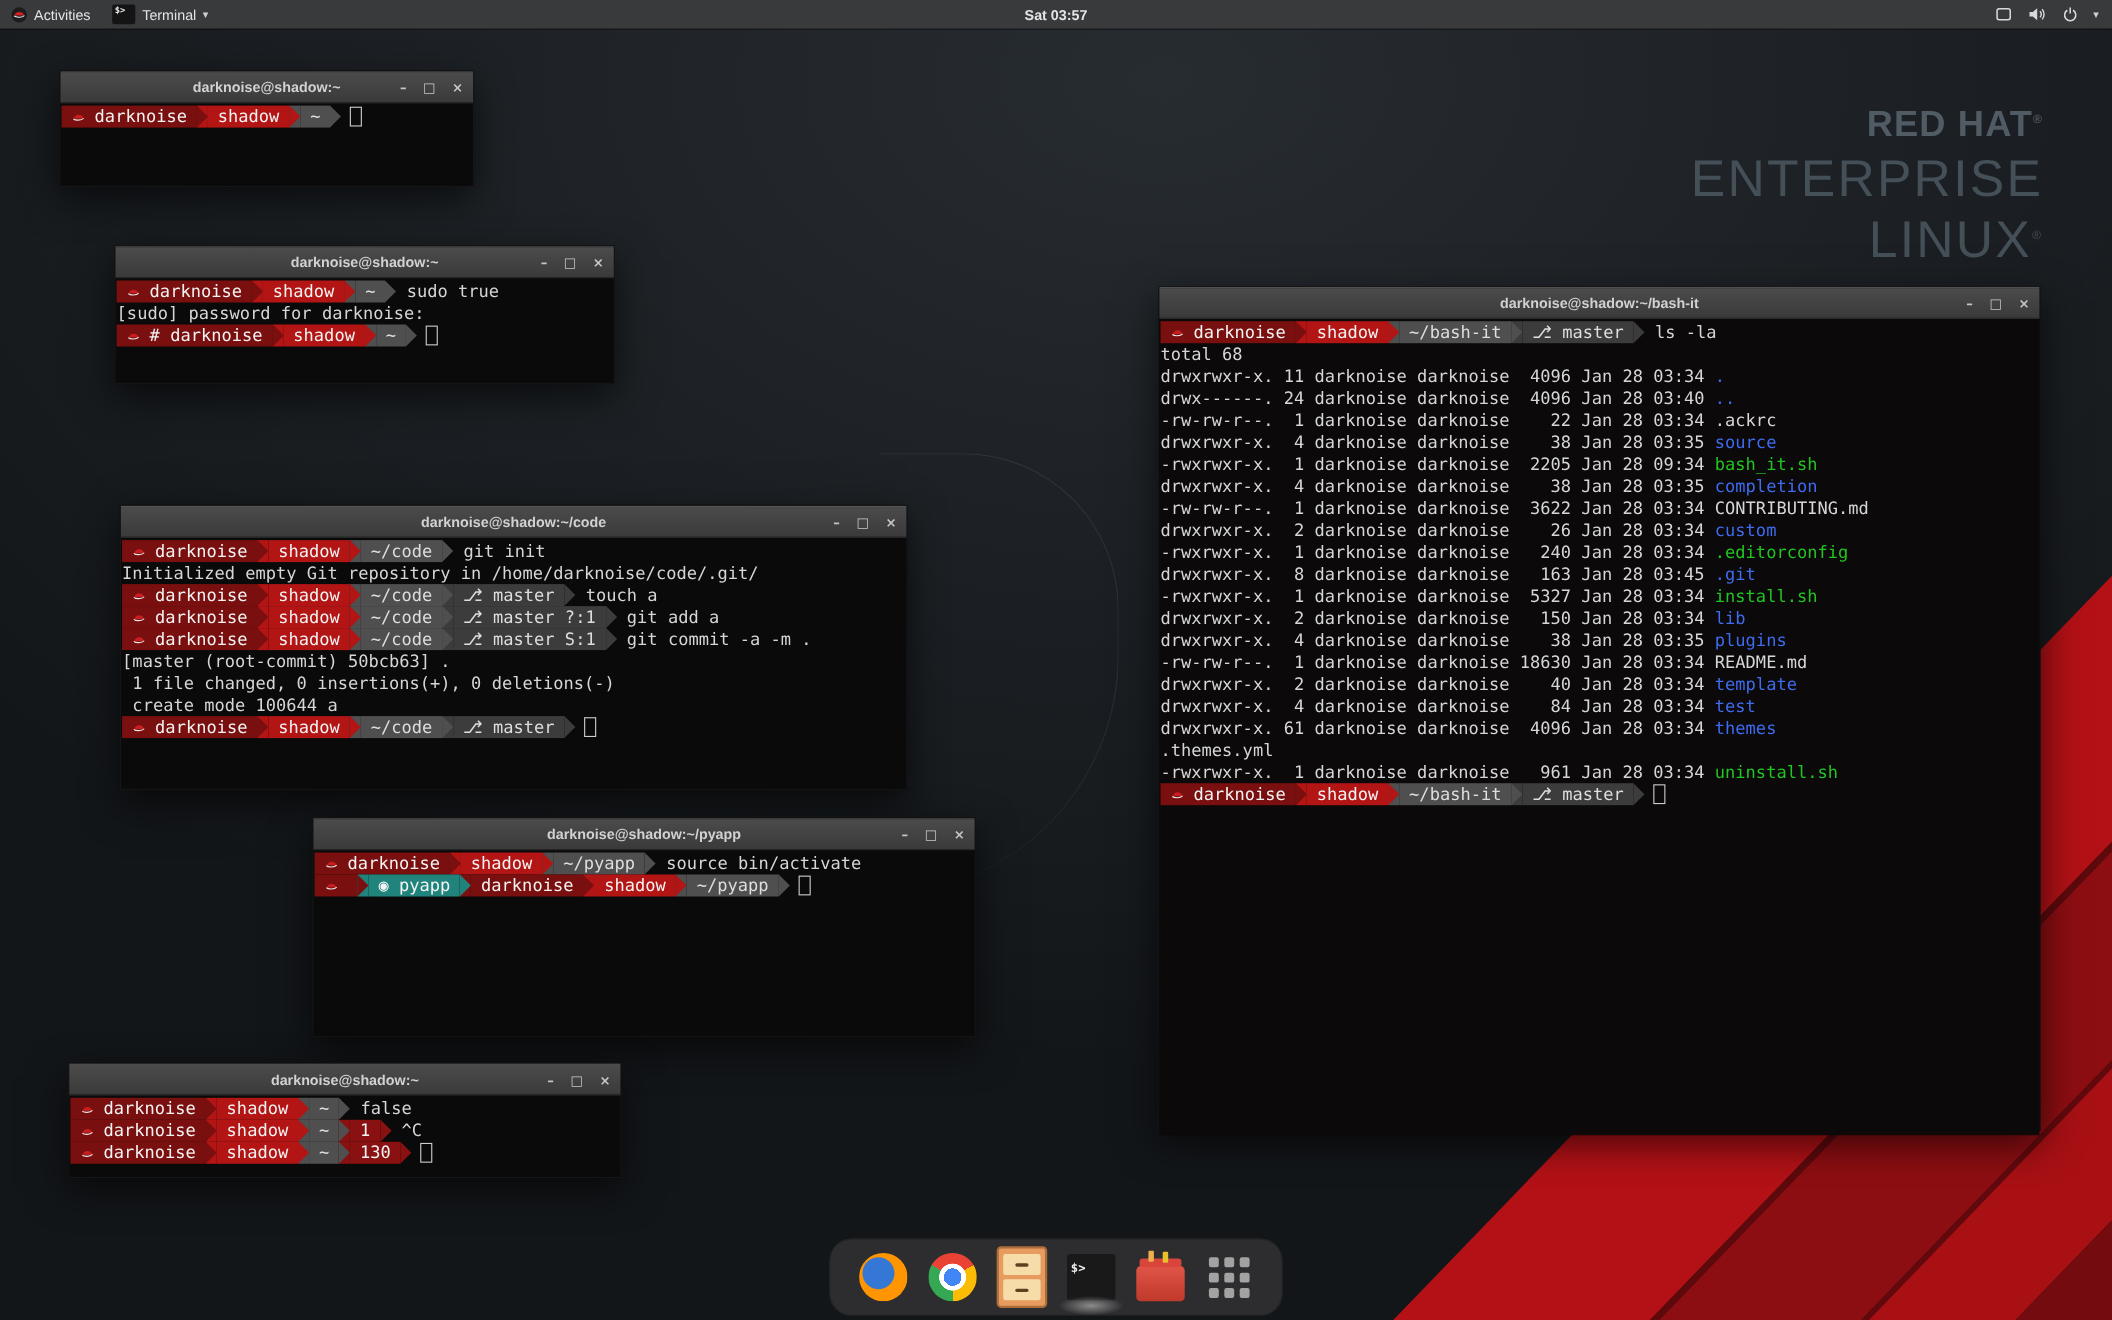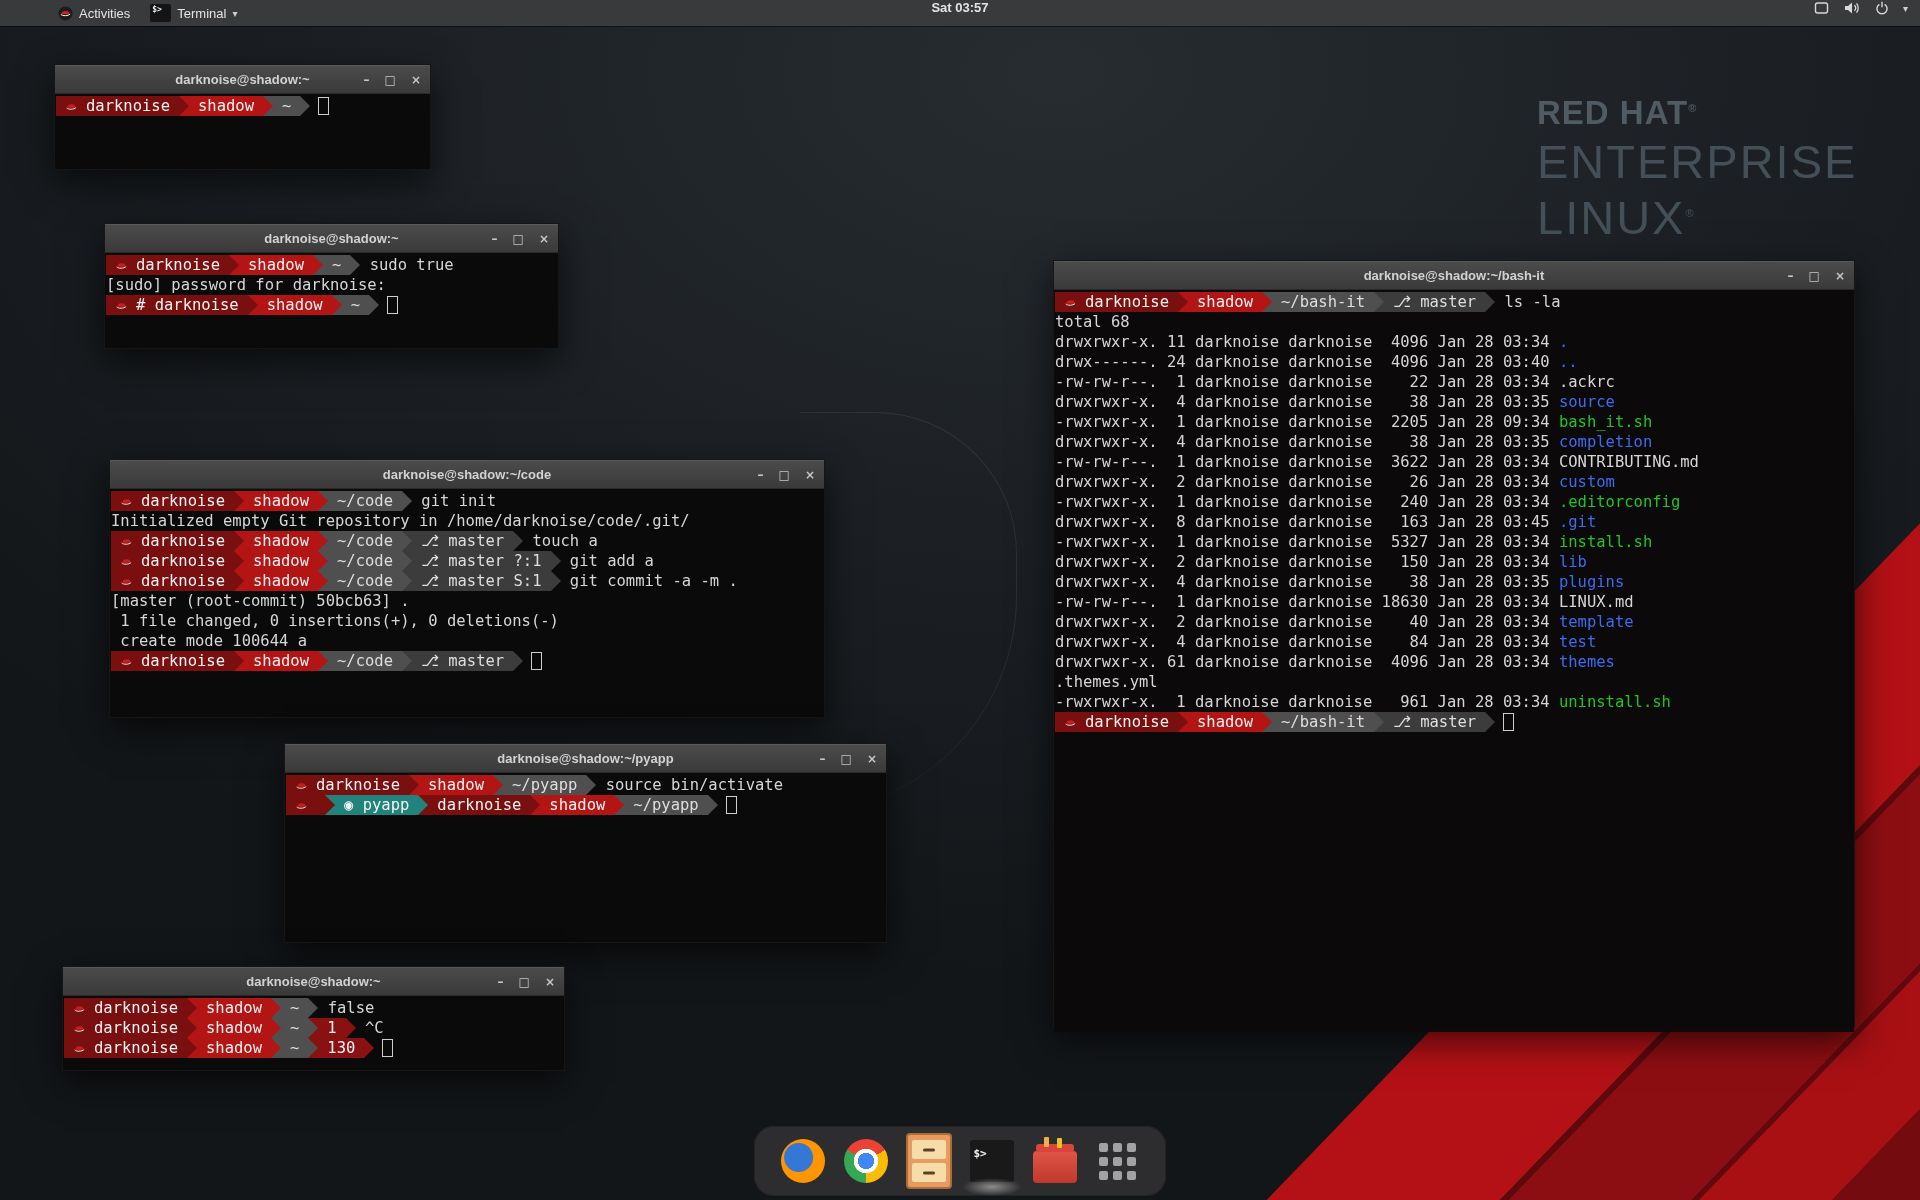--- a/index.html
+++ b/index.html
@@ -11,27 +11,27 @@
     transform:rotate(-46deg);transform-origin:0 0;z-index:1;}
   .ribbon .b1{height:168px;background:#b31116;}
   .ribbon .s1{height:6px;background:#5e090c;}
   .ribbon .b2{height:132px;background:#8d0e12;}
   .ribbon .s2{height:5px;background:#63090d;}
   .ribbon .b3{height:96px;background:#a81014;}
   .ribbon .b4{height:353px;background:#740b0e;}
   .swoosh{position:absolute;left:800px;top:412px;width:216px;height:400px;z-index:1;
     border-top:1px solid rgba(210,220,230,0.09);border-right:1px solid rgba(210,220,230,0.09);
     border-radius:0 150px 230px 0;}
-  .brand{position:absolute;left:1537px;top:96px;z-index:2;line-height:1;}
+  .brand{position:absolute;left:1537px;top:96px;z-index:2;line-height:1;text-align:right;}
   .brand .l1{font-size:33px;font-weight:700;letter-spacing:1px;color:#505b63;}
   .brand .l2,.brand .l3{font-size:47px;font-weight:400;letter-spacing:2px;color:#454f58;margin-top:9px;}
   .brand sup{font-size:11px;vertical-align:super;}
   
   .topbar{position:absolute;top:0;left:0;right:0;height:26px;background:#393a3c;z-index:50;
-    display:flex;align-items:flex-start;color:#e4e4e4;font-size:13px;box-shadow:0 1px 0 rgba(0,0,0,.5);padding-left:48px;}
+    display:flex;align-items:center;color:#e4e4e4;font-size:13px;box-shadow:0 1px 0 rgba(0,0,0,.5);}
   .tb-item{height:100%;display:flex;align-items:center;gap:6px;padding:0 10px;cursor:default;}
   .termchip{width:19px;height:17px;background:#141414;border-radius:2px;display:flex;align-items:flex-start;
     justify-content:flex-start;padding:1px 0 0 2px;font:700 8px "DejaVu Sans Mono",monospace;color:#efefef;}
   .tb-center{position:absolute;left:50%;transform:translateX(-50%);font-weight:600;}
   .tb-right{margin-left:auto;display:flex;align-items:center;gap:13px;padding-right:12px;}
   .tb-right svg{display:block;}
   .caret{font-size:10px;color:#cfcfcf;}
   
   #windows{position:absolute;inset:0;z-index:10;}
   .window{position:absolute;background:#0a0a0a;border:1px solid #161616;
@@ -237,21 +237,21 @@
           <div class="tline"><span class="ttext">drwxrwxr-x.  4 darknoise darknoise    38 Jan 28 03:35 </span><span class="ttext" style="color: rgb(62, 107, 239);">source</span></div>
           <div class="tline"><span class="ttext">-rwxrwxr-x.  1 darknoise darknoise  2205 Jan 28 09:34 </span><span class="ttext" style="color: rgb(33, 197, 33);">bash_it.sh</span></div>
           <div class="tline"><span class="ttext">drwxrwxr-x.  4 darknoise darknoise    38 Jan 28 03:35 </span><span class="ttext" style="color: rgb(62, 107, 239);">completion</span></div>
           <div class="tline"><span class="ttext">-rw-rw-r--.  1 darknoise darknoise  3622 Jan 28 03:34 </span><span class="ttext" style="color: rgb(214, 214, 214);">CONTRIBUTING.md</span></div>
           <div class="tline"><span class="ttext">drwxrwxr-x.  2 darknoise darknoise    26 Jan 28 03:34 </span><span class="ttext" style="color: rgb(62, 107, 239);">custom</span></div>
           <div class="tline"><span class="ttext">-rwxrwxr-x.  1 darknoise darknoise   240 Jan 28 03:34 </span><span class="ttext" style="color: rgb(33, 197, 33);">.editorconfig</span></div>
           <div class="tline"><span class="ttext">drwxrwxr-x.  8 darknoise darknoise   163 Jan 28 03:45 </span><span class="ttext" style="color: rgb(62, 107, 239);">.git</span></div>
           <div class="tline"><span class="ttext">-rwxrwxr-x.  1 darknoise darknoise  5327 Jan 28 03:34 </span><span class="ttext" style="color: rgb(33, 197, 33);">install.sh</span></div>
           <div class="tline"><span class="ttext">drwxrwxr-x.  2 darknoise darknoise   150 Jan 28 03:34 </span><span class="ttext" style="color: rgb(62, 107, 239);">lib</span></div>
           <div class="tline"><span class="ttext">drwxrwxr-x.  4 darknoise darknoise    38 Jan 28 03:35 </span><span class="ttext" style="color: rgb(62, 107, 239);">plugins</span></div>
-          <div class="tline"><span class="ttext">-rw-rw-r--.  1 darknoise darknoise 18630 Jan 28 03:34 </span><span class="ttext" style="color: rgb(214, 214, 214);">LINUX.md</span></div>
+          <div class="tline"><span class="ttext">-rw-rw-r--.  1 darknoise darknoise 18630 Jan 28 03:34 </span><span class="ttext" style="color: rgb(214, 214, 214);">README.md</span></div>
           <div class="tline"><span class="ttext">drwxrwxr-x.  2 darknoise darknoise    40 Jan 28 03:34 </span><span class="ttext" style="color: rgb(62, 107, 239);">template</span></div>
           <div class="tline"><span class="ttext">drwxrwxr-x.  4 darknoise darknoise    84 Jan 28 03:34 </span><span class="ttext" style="color: rgb(62, 107, 239);">test</span></div>
           <div class="tline"><span class="ttext">drwxrwxr-x. 61 darknoise darknoise  4096 Jan 28 03:34 </span><span class="ttext" style="color: rgb(62, 107, 239);">themes</span></div>
           <div class="tline"><span class="ttext" style="color: rgb(214, 214, 214);">.themes.yml</span></div>
           <div class="tline"><span class="ttext">-rwxrwxr-x.  1 darknoise darknoise   961 Jan 28 03:34 </span><span class="ttext" style="color: rgb(33, 197, 33);">uninstall.sh</span></div>
           <div class="tline"><span class="pseg" style="background: rgb(122, 15, 15);"><svg width="13" height="13" viewBox="0 0 13 13">
                 <path d="M2.4 7.7a4.1 3.4 0 0 1 8.2 0z" fill="#c71f1f"></path>
                 <path d="M1.7 8c1.4 1.6 7.4 1.8 9.4-.5" fill="none" stroke="#e9e9e9" stroke-width="1"></path>
               </svg><span>darknoise</span></span><span class="parrow" style="border-left-color: rgb(122, 15, 15); background: rgb(179, 20, 20);"></span><span class="pseg" style="background: rgb(179, 20, 20);"><span>shadow</span></span><span class="parrow" style="border-left-color: rgb(179, 20, 20); background: rgb(79, 79, 79);"></span><span class="pseg gray" style="background: rgb(79, 79, 79);"><span>~/bash-it</span></span><span class="parrow" style="border-left-color: rgb(79, 79, 79); background: rgb(60, 60, 60);"></span><span class="pseg gray" style="background: rgb(60, 60, 60);"><span>⎇ master</span></span><span class="parrow" style="border-left-color: rgb(60, 60, 60); background: transparent;"></span><span class="cursor"></span></div>
         </div>

